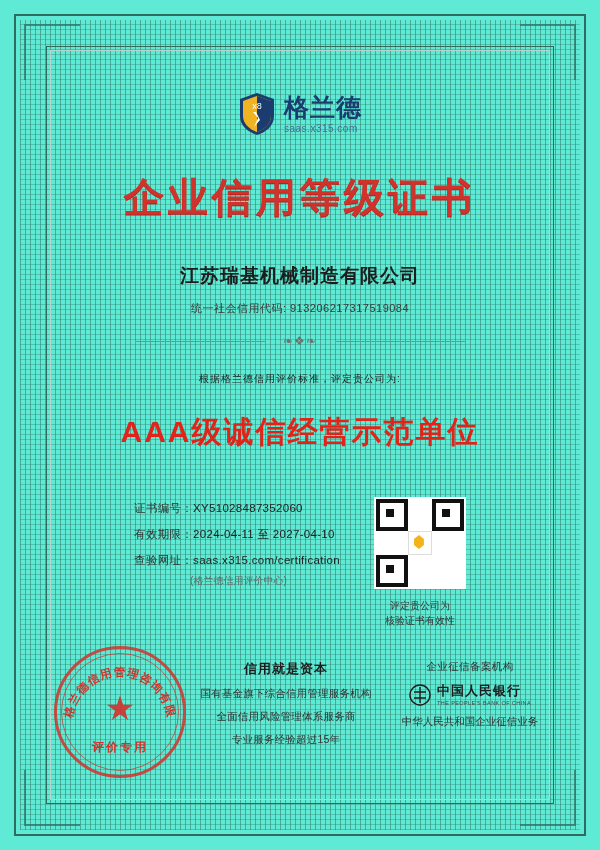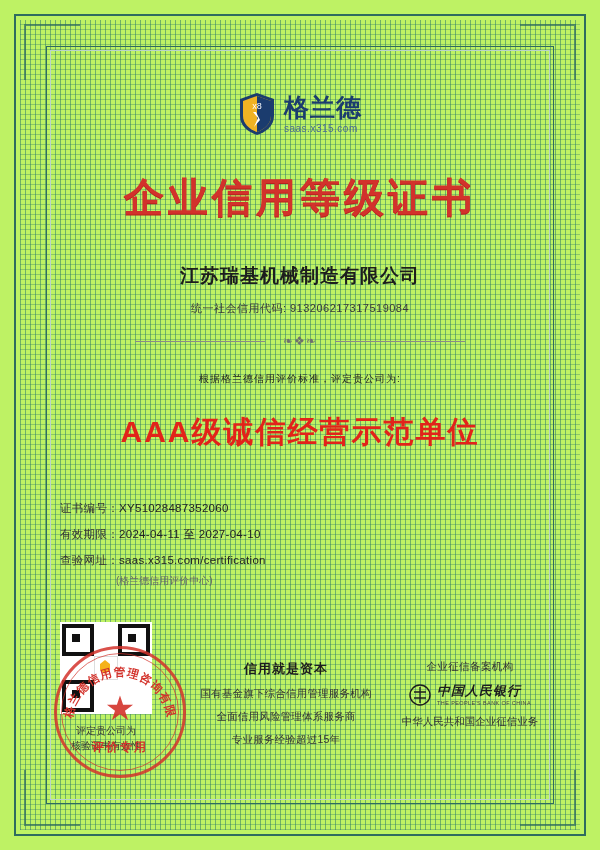--- a/index.html
+++ b/index.html
@@ -6,21 +6,21 @@
   body{
     width:600px;height:850px;
     background:#ffffff;
     font-family:"Liberation Sans","DejaVu Sans",sans-serif;
     overflow:hidden;
   }
   .cert{
     position:relative;
     width:600px;height:850px;
     box-sizing:border-box;
-    background:#bef264;
+    background:#5eead4;
   }
   
   .border-outer{
     position:absolute;left:14px;top:14px;right:14px;bottom:14px;
     border:2px solid #2f6b5f;
     box-sizing:border-box;
   }
   .border-band{
     position:absolute;left:20px;top:20px;right:20px;bottom:20px;
     box-sizing:border-box;
@@ -104,21 +104,20 @@
   }
   .grade{
     margin-top:26px;
     font-size:30px;font-weight:bold;color:#e2231a;letter-spacing:2px;
   }
   
   .info-row{
     margin-top:44px;
     display:flex;align-items:flex-start;justify-content:center;gap:34px;
     text-align:left;
-    flex-direction:column;
   }
   .info-list{padding-top:4px;}
   .info-line{
     font-size:11.5px;color:#222;margin-bottom:11px;letter-spacing:.3px;
   }
   .info-line .lbl{color:#333;}
   .info-sub{
     font-size:10px;color:#666;margin-left:56px;margin-top:-5px;
   }
   .qr-block{text-align:center;}
@@ -181,21 +180,21 @@
   .mid-line{
     margin-top:9px;font-size:10.5px;color:#333;letter-spacing:.2px;
   }
   .right-col{
     text-align:center;padding-top:14px;flex:none;width:168px;margin-right:-4px;
   }
   .right-title{font-size:10.5px;color:#333;letter-spacing:.4px;}
   .pbc{margin-top:10px;display:flex;align-items:center;justify-content:center;gap:6px;}
   .pbc-mark{width:22px;height:22px;flex:none;}
   .pbc-tx{text-align:left;line-height:1.1;}
-  .pbc-cn{font-size:13px;font-weight:bold;color:#1d1d1d;letter-spacing:1px;font-style:italic;}
+  .pbc-cn{font-size:13px;font-weight:bold;color:#1d1d1d;letter-spacing:1px;}
   .pbc-en{font-size:5.5px;color:#444;letter-spacing:.4px;margin-top:2px;}
   .right-line{margin-top:9px;font-size:10.5px;color:#333;}
 </style>
 </head>
 <body>
 
 <div class="cert">
 
   <div class="border-band"></div>
   <div class="border-band2"></div>

